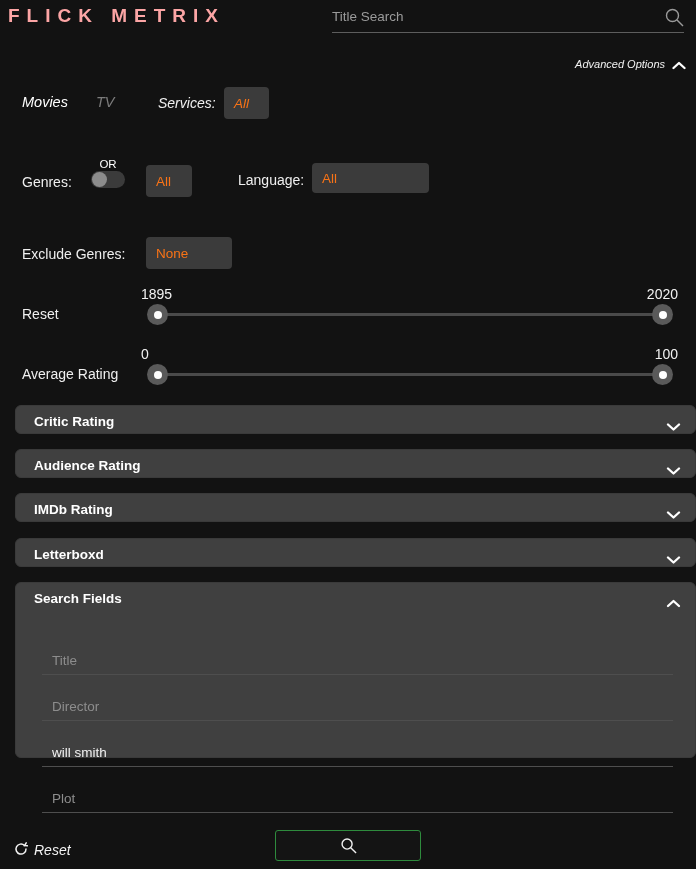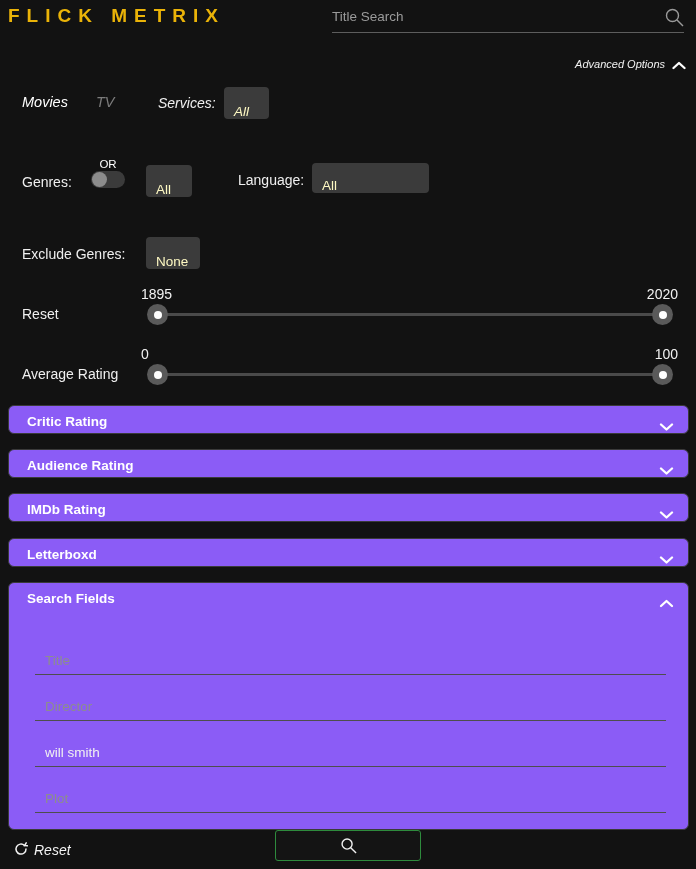--- a/index.html
+++ b/index.html
@@ -11,21 +11,21 @@
     overflow: hidden;
   }
   .page { position: relative; width: 696px; height: 869px; }
 
   
   .header { position: absolute; top: 0; left: 0; width: 696px; height: 40px; }
   .logo {
     position: absolute; left: 8px; top: 5px;
     font-size: 19px; font-weight: 700;
     letter-spacing: 7px;
-    color: #eab308;
+    color: #fca5a5;
     font-family: "Liberation Sans", sans-serif;
     white-space: nowrap;
   }
   .search-top {
     position: absolute; left: 332px; top: 3px; width: 352px; height: 30px;
     border-bottom: 1px solid #5d5d5d;
   }
   .search-top-input {
     position: absolute; left: 0; top: 0; width: 320px; height: 27px;
     background: transparent; border: 0; outline: none;
@@ -50,24 +50,24 @@
   
   .row-type { position: absolute; left: 0; top: 92px; width: 696px; height: 32px; font-style: italic; }
   .tab {
     position: absolute; top: 2px; font-size: 14.5px; cursor: pointer;
   }
   .tab-movies { left: 22px; color: #ffffff; }
   .tab-tv { left: 96px; color: #7c7c7c; }
   .lbl-services { position: absolute; left: 158px; top: 3px; font-size: 14px; color: #efefef; }
   .dd {
     background: #3b3b3b; border: 0; border-radius: 4px;
-    color: #fef9c3; font-size: 13.5px;
+    color: #f97316; font-size: 13.5px;
     font-family: "Liberation Sans", sans-serif;
     padding: 0 10px; cursor: pointer;
-    display: flex; align-items: flex-end;
+    display: flex; align-items: center;
   }
   .dd-services { position: absolute; left: 224px; top: -5px; width: 45px; height: 32px; }
 
   
   .row-genres { position: absolute; left: 0; top: 168px; width: 696px; height: 36px; }
   .lbl-genres { position: absolute; left: 22px; top: 6px; font-size: 14px; color: #efefef; }
   .toggle-wrap { position: absolute; left: 88px; top: -10px; width: 40px; }
   .toggle-label { font-size: 11.5px; color: #ffffff; text-align: center; width: 36px; display: block; margin-left: 2px;}
   .toggle {
     width: 34px; height: 17px; border-radius: 9px;
@@ -79,21 +79,21 @@
     width: 15px; height: 15px; border-radius: 50%;
     background: #8c8c8c;
   }
   .dd-genres { position: absolute; left: 146px; top: -3px; width: 46px; height: 32px; }
   .lbl-language { position: absolute; left: 238px; top: 4px; font-size: 14px; color: #efefef; }
   .dd-language { position: absolute; left: 312px; top: -5px; width: 117px; height: 30px; }
 
   
   .row-exclude { position: absolute; left: 0; top: 216px; width: 696px; height: 36px; margin-top: 24px; }
   .lbl-exclude { position: absolute; left: 22px; top: 6px; font-size: 14px; color: #efefef; }
-  .dd-exclude { position: absolute; left: 146px; top: -3px; width: 54px; height: 32px; }
+  .dd-exclude { position: absolute; left: 146px; top: -3px; width: 86px; height: 32px; }
 
   
   .slider-block { position: absolute; left: 0; width: 696px; height: 46px; }
   .slider-year { top: 288px; }
   .slider-rating { top: 348px; }
   .slider-label { position: absolute; left: 22px; top: 18px; font-size: 14px; color: #efefef; white-space: nowrap;}
   .slider-track {
     position: absolute; left: 148px; top: 25px; width: 524px; height: 3px;
     background: #4a4a4a; border-radius: 2px;
   }
@@ -106,35 +106,35 @@
     width: 8px; height: 8px; border-radius: 50%; background: #ffffff;
   }
   .handle-min { left: 147px; }
   .handle-max { left: 652px; }
   .slider-val { position: absolute; top: -2px; font-size: 14px; color: #f2f2f2; }
   .val-min { left: 141px; }
   .val-max { right: 18px; }
 
   
   .acc {
-    position: absolute; left: 8px; width: 681px;
-    background: #8b5cf6; border: 1px solid #3a3a3a; border-radius: 6px;
+    position: absolute; left: 15px; width: 681px;
+    background: #404040; border: 1px solid #3a3a3a; border-radius: 6px;
   }
   .acc-head {
     height: 30px; display: flex; align-items: center;
     justify-content: space-between; padding: 0 14px 0 18px;
     cursor: pointer;
   }
   .acc-title { font-size: 13.5px; font-weight: 700; color: #ffffff; }
   .acc-chev { width: 15px; height: 9px; display: block; }
   .acc-1 { top: 405px; height: 29px; }
   .acc-2 { top: 449px; height: 29px; }
   .acc-3 { top: 493px; height: 29px; }
   .acc-4 { top: 538px; height: 29px; }
-  .acc-5 { top: 582px; height: 248px; }
+  .acc-5 { top: 582px; height: 176px; }
 
   .sf-body { padding: 16px 22px 10px 26px; }
   .sf-field {
     position: relative; height: 46px;
     border-bottom: 1px solid #4e4e4e; margin-bottom: 0px;
   }
   .sf-input {
     position: absolute; left: 10px; bottom: 6px; width: 620px;
     background: transparent; border: 0; outline: none;
     color: #f1f1f1; font-size: 13.5px;

